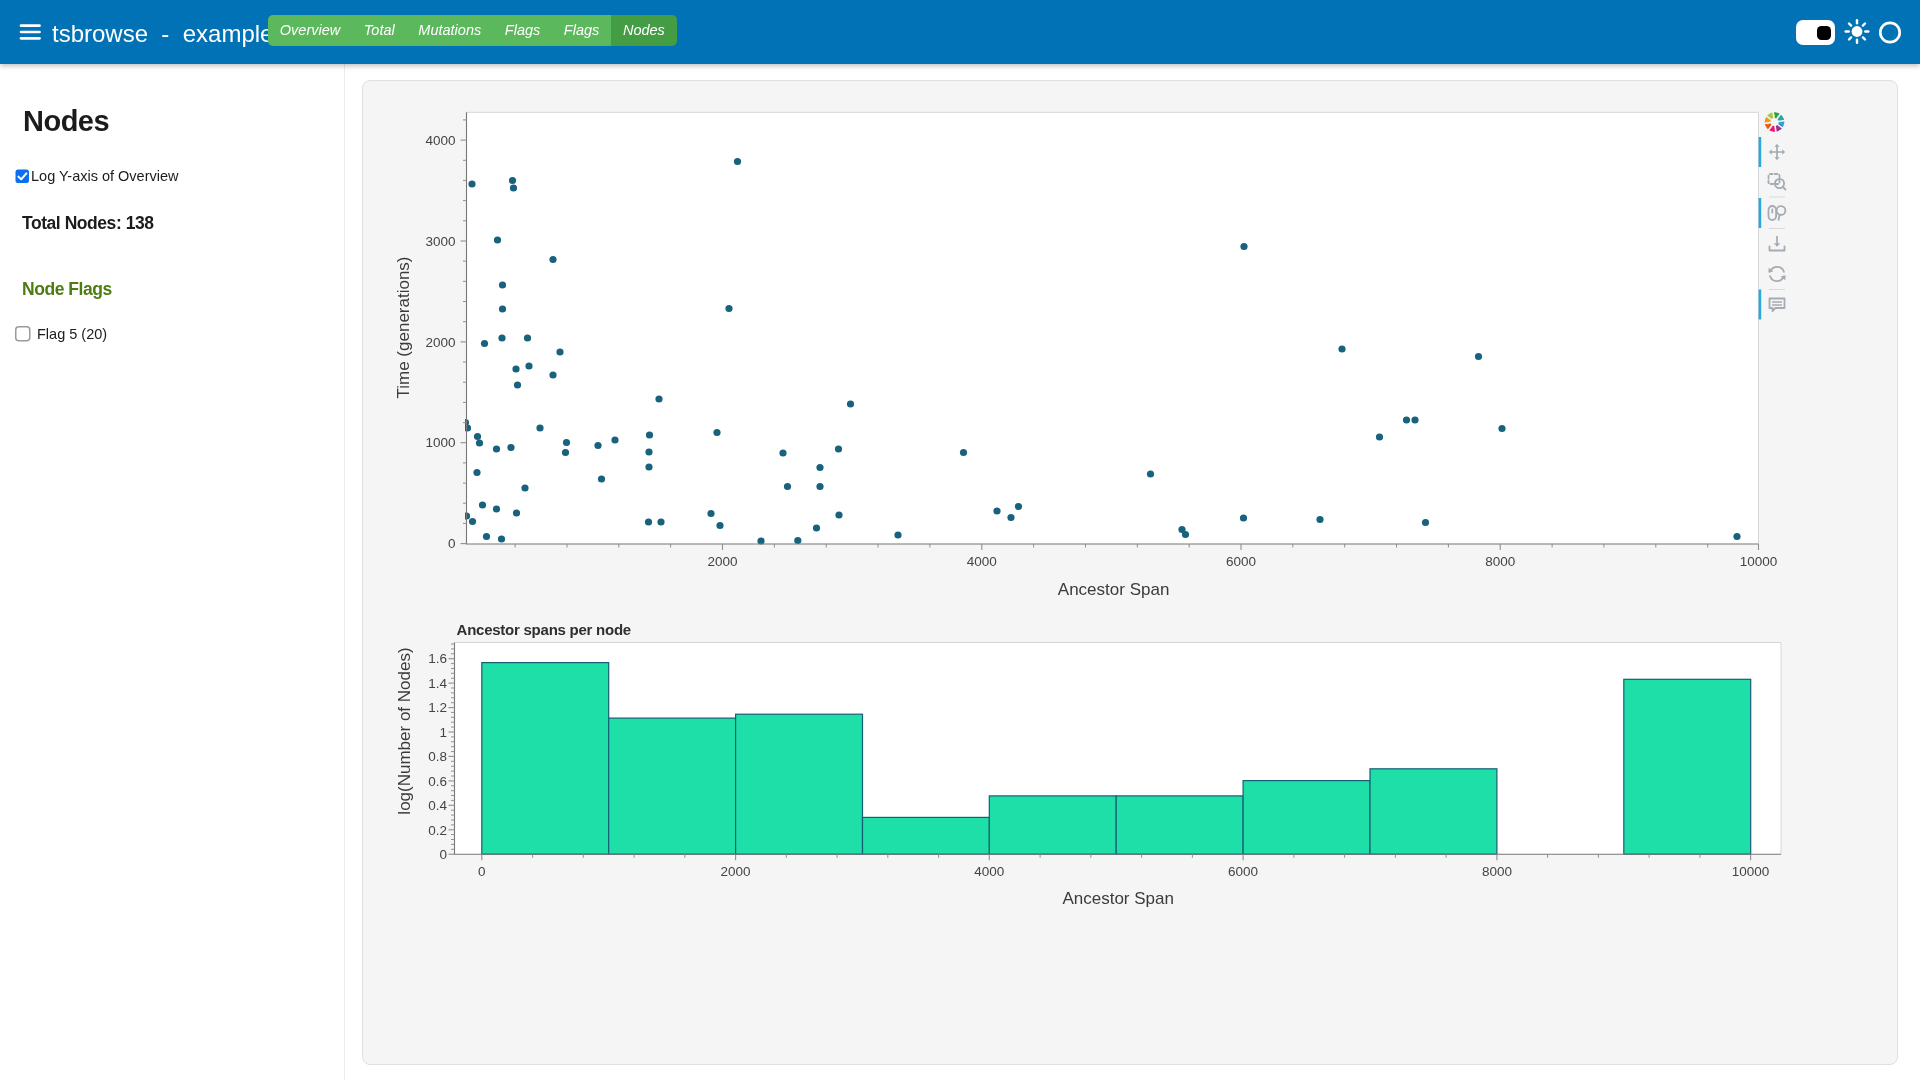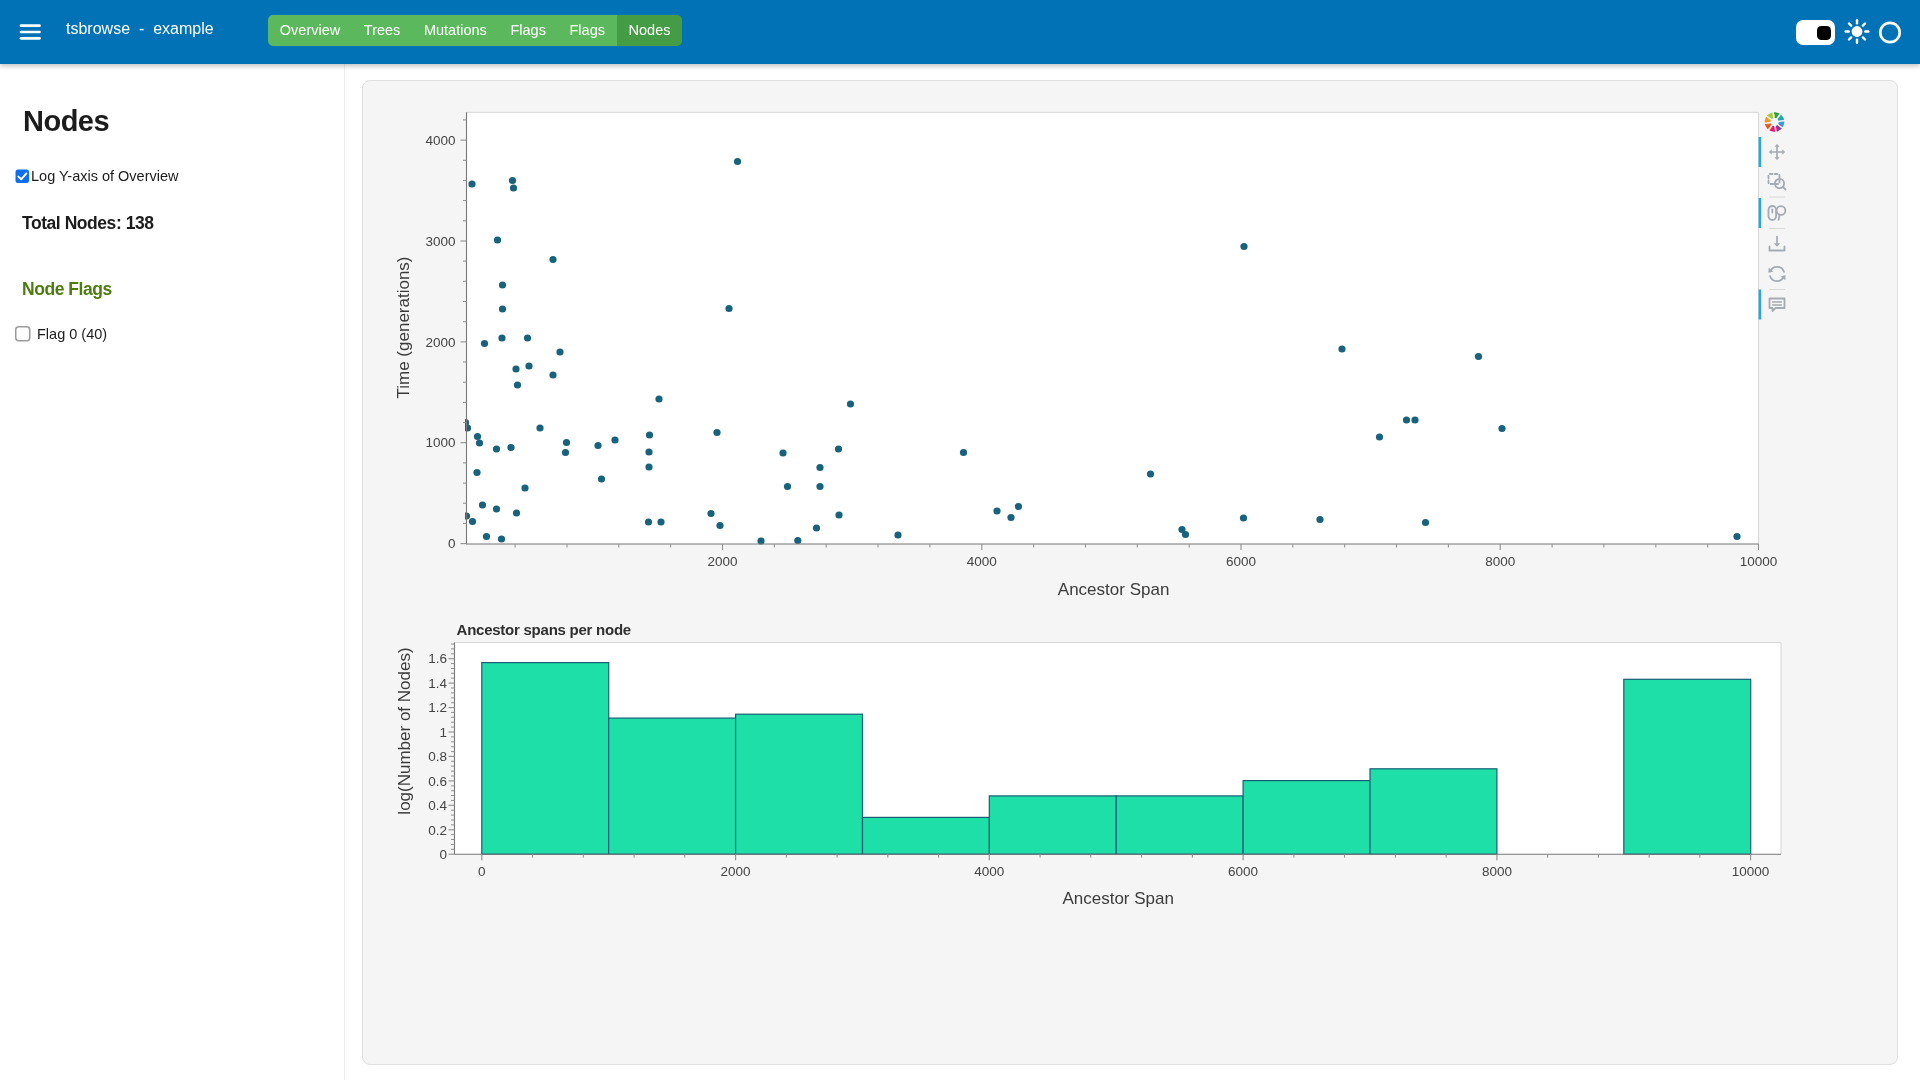--- a/index.html
+++ b/index.html
@@ -1,21 +1,21 @@
 <!DOCTYPE html>
 <html><head>
 <meta charset="utf-8">
 <style>
   * { margin:0; padding:0; box-sizing:border-box; }
   html,body { width:1920px; height:1080px; overflow:hidden; background:#ffffff;
     font-family:"Liberation Sans", sans-serif; }
   #header { position:absolute; left:0; top:0; width:1920px; height:64px; background:#0072B5;
     box-shadow:0 2px 5px rgba(0,0,0,0.25); z-index:5; }
-  #apptitle { position:absolute; left:66px; top:20px; font-size:16px; color:#ffffff; }
-  #nav { position:absolute; left:268px; top:15px; height:31px; display:flex; border-radius:5px; overflow:hidden; }
+  #apptitle { position:absolute; left:52px; top:20px; font-size:24px; color:#ffffff; }
+  #nav { position:absolute; left:268px; top:15px; height:31px; display:flex; border-radius:5px; overflow:hidden;font-style:italic; }
   .navbtn { background:#5cb85c; color:#ffffff; font-size:14.5px; line-height:31px; padding:0 11.8px; }
   .navbtn.sel { background:#449d44; }
   #toggle { position:absolute; left:1796px; top:20px; width:39px; height:25px; background:#ffffff; border-radius:7px; }
   #knob { position:absolute; right:4px; top:5.5px; width:14px; height:14px; background:#000000; border-radius:4.5px; }
   #sidebar { position:absolute; left:0; top:64px; width:345px; height:1016px; background:#ffffff;
     border-right:1.5px solid #ececec; }
   #card { position:absolute; left:362px; top:80px; width:1536px; height:985px; background:#f5f5f5;
     border:1px solid #e0e0e0; border-radius:8px; }
 </style>
 </head>
@@ -25,21 +25,21 @@
   <svg id="burger" width="26" height="26" viewBox="0 0 26 26" style="position:absolute;left:17px;top:19px">
     <g stroke="#ffffff" stroke-width="2.7" stroke-linecap="round">
       <line x1="4" y1="6.7" x2="22.5" y2="6.7"></line>
         <line x1="4" y1="13" x2="22.5" y2="13"></line>
         <line x1="4" y1="19.3" x2="22.5" y2="19.3"></line>
     </g>
   </svg>
   <div id="apptitle">tsbrowse&nbsp; -&nbsp; example</div>
   <div id="nav">
     <div class="navbtn">Overview</div>
-      <div class="navbtn">Trees</div>
+      <div class="navbtn">Total</div>
       <div class="navbtn">Mutations</div>
       <div class="navbtn">Flags</div>
       <div class="navbtn">Flags</div>
       <div class="navbtn sel">Nodes</div>
   </div>
   <div id="toggle">
       <div id="knob"></div>
     </div>
   <svg width="28" height="28" viewBox="0 0 28 28" style="position:absolute;left:1843px;top:18px">
     <circle cx="14" cy="13.5" r="5.4" fill="#ffffff"></circle>
@@ -64,21 +64,21 @@
   <svg width="15" height="15" viewBox="0 0 15 15" style="position:absolute;left:15px;top:105px">
     <rect x="0.5" y="0.5" width="13.5" height="13.5" rx="2.5" fill="#0d6ff0"></rect>
     <path d="M 3.4 7.6 L 6.2 10.3 L 11.4 4.4" stroke="#ffffff" stroke-width="2" fill="none" stroke-linecap="round" stroke-linejoin="round"></path>
   </svg>
   <div style="position:absolute;left:31px;top:104px;font-size:14.5px;color:#1c1c1c">Log Y-axis of Overview</div>
   <div style="position:absolute;left:22px;top:149px;font-size:17.5px;font-weight:700;letter-spacing:-0.45px;color:#1c1c1c">Total Nodes: 138</div>
   <div style="position:absolute;left:22px;top:215px;font-size:17.5px;font-weight:700;letter-spacing:-0.45px;color:#4d7c0f">Node Flags</div>
   <svg width="16" height="16" viewBox="0 0 16 16" style="position:absolute;left:15px;top:262px">
     <rect x="0.75" y="0.75" width="14" height="14" rx="3" fill="#ffffff" stroke="#9b9b9b" stroke-width="1.5"></rect>
   </svg>
-  <div style="position:absolute;left:37px;top:262px;font-size:14.5px;color:#1c1c1c">Flag 0 (40)</div>
+  <div style="position:absolute;left:37px;top:262px;font-size:14.5px;color:#1c1c1c">Flag 5 (20)</div>
 </div>
 <div id="card">
 <svg width="1536" height="985" viewBox="0 0 1536 985" style="position:absolute;left:0;top:0">
 <style>text{font-family:"Liberation Sans",sans-serif;}.tick{font-size:13.5px;fill:#444444;}.axl{font-size:17px;fill:#3b3b3b;}</style>
 <rect x="103.5" y="31.3" width="1292.0" height="431.7" fill="#ffffff"></rect>
 <path d="M 103.5 31.3 H 1395.5 V 463.0" stroke="#d6d6d6" stroke-width="1" fill="none"></path>
 <clipPath id="scl">
         <rect x="102.0" y="31.3" width="1295.0" height="433.7"></rect>
       </clipPath>
 <g clip-path="url(#scl)">

